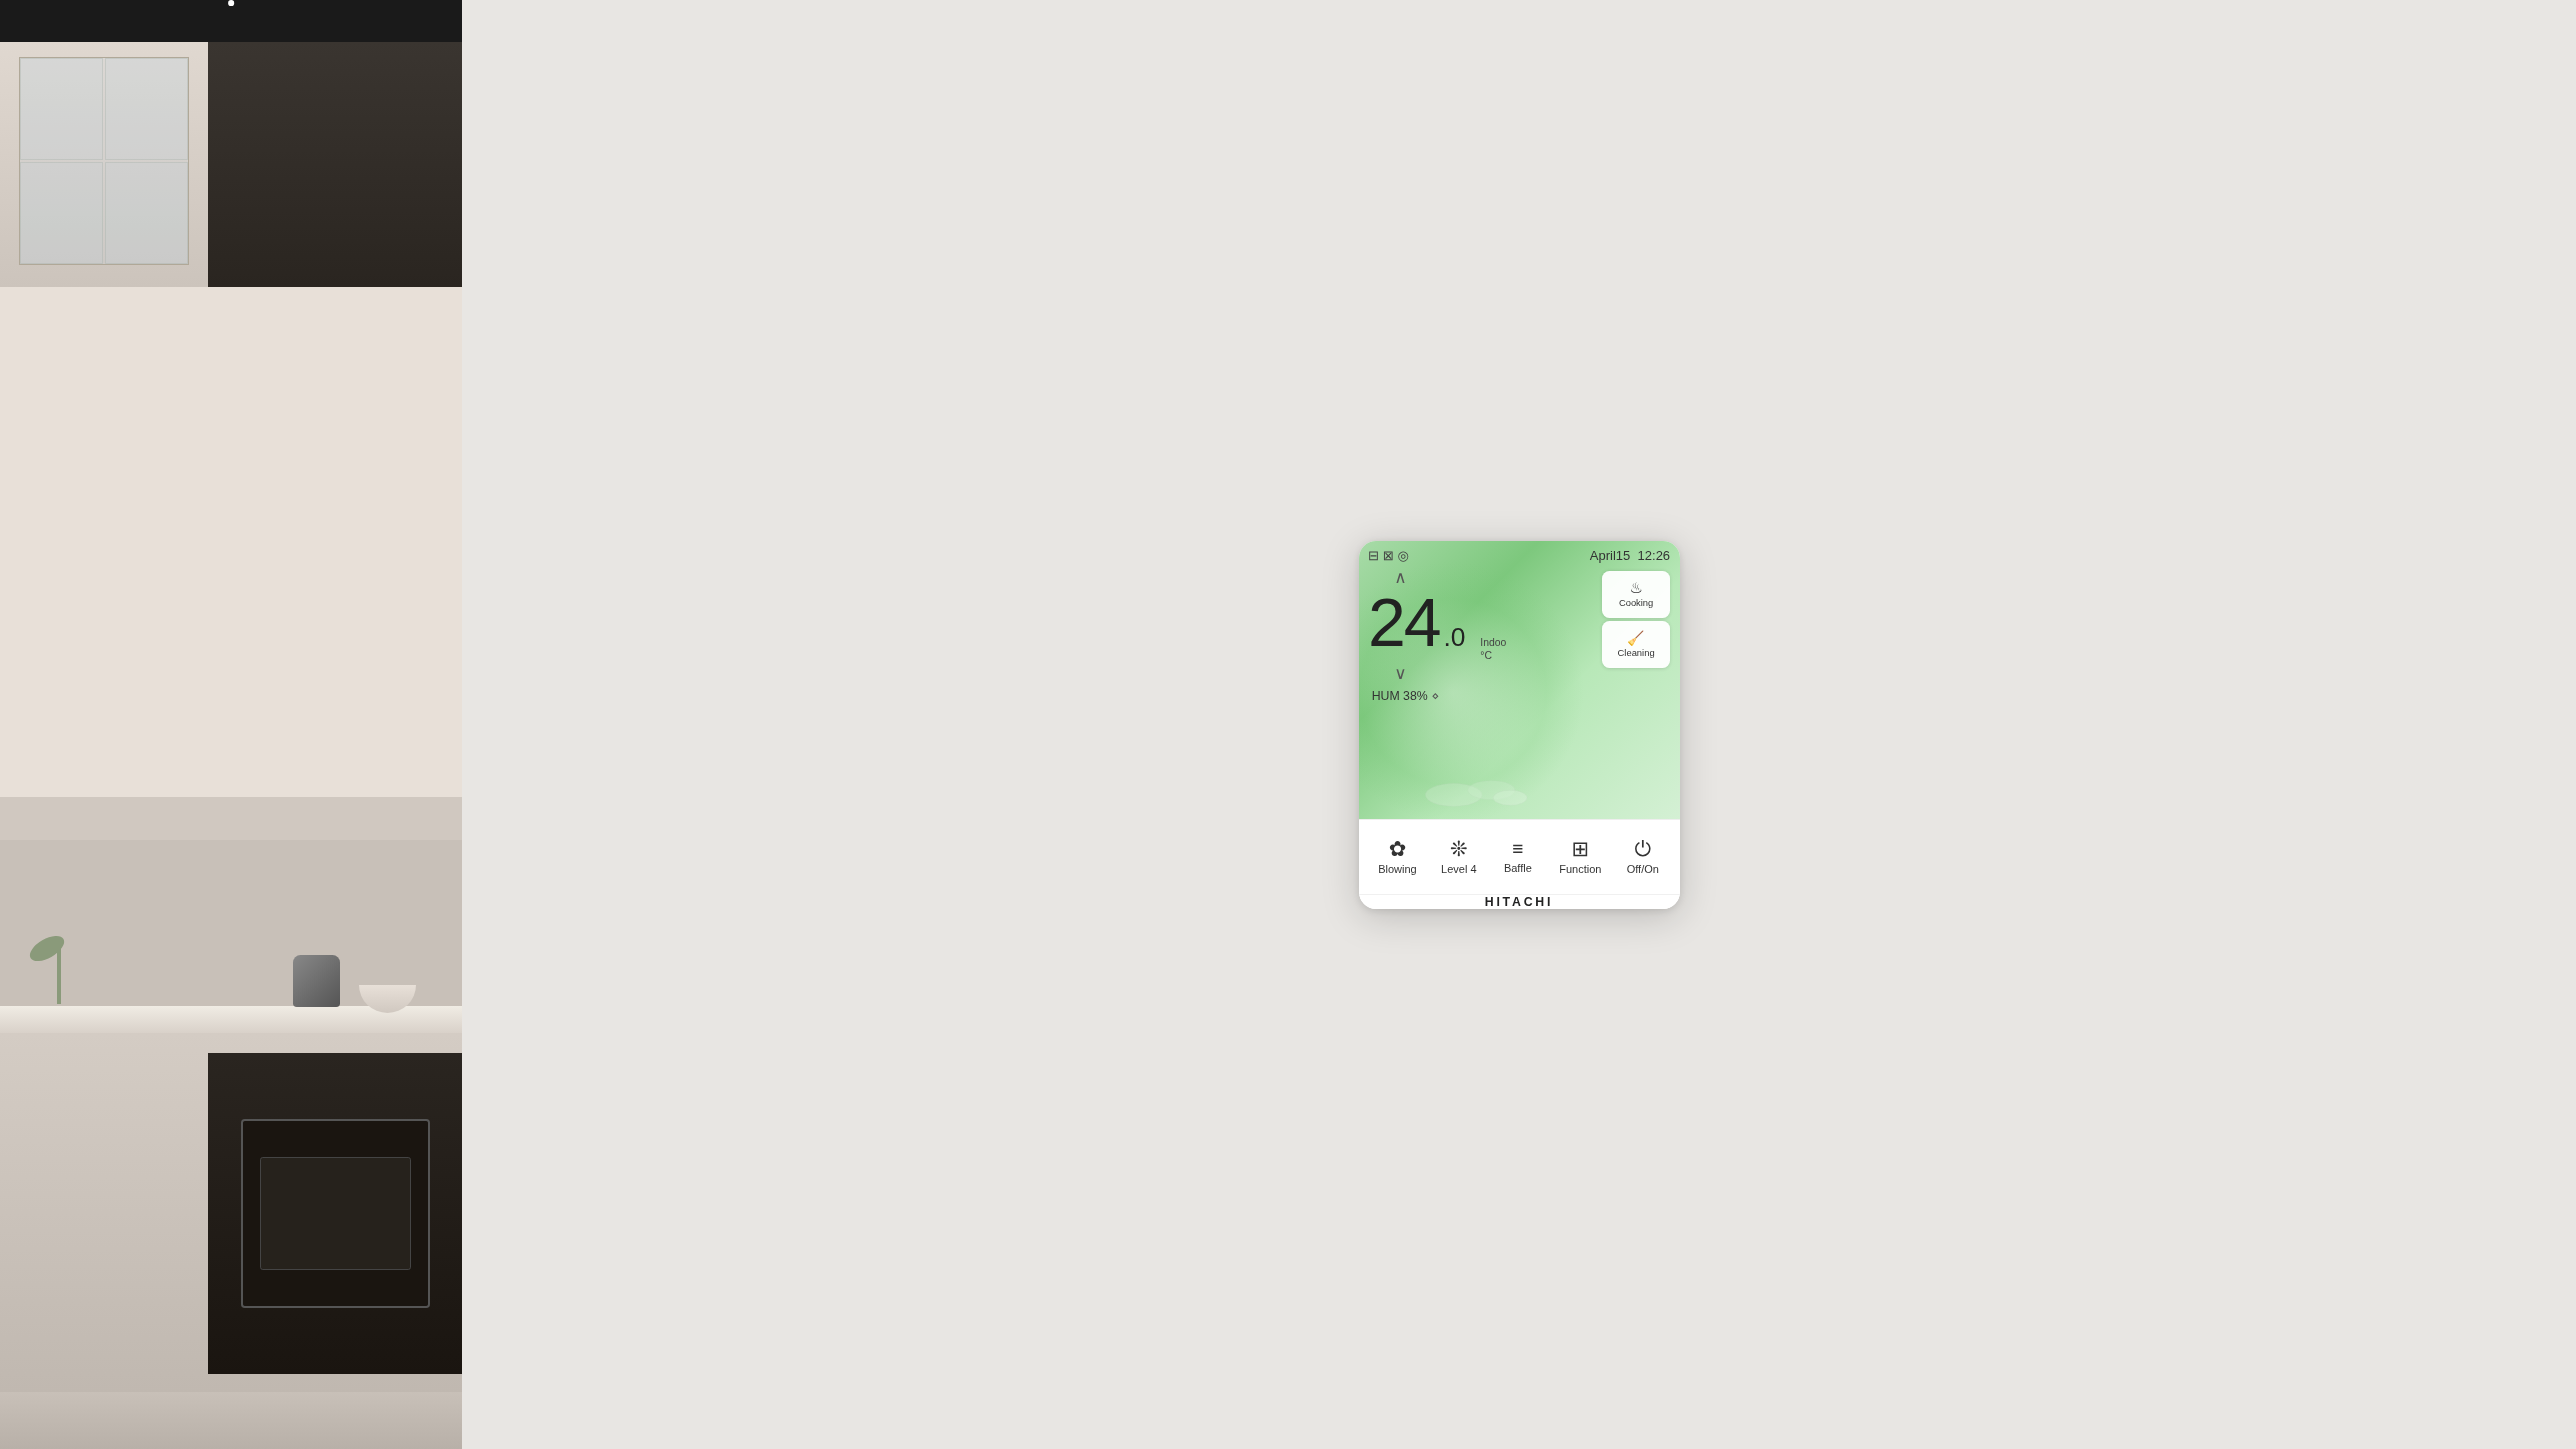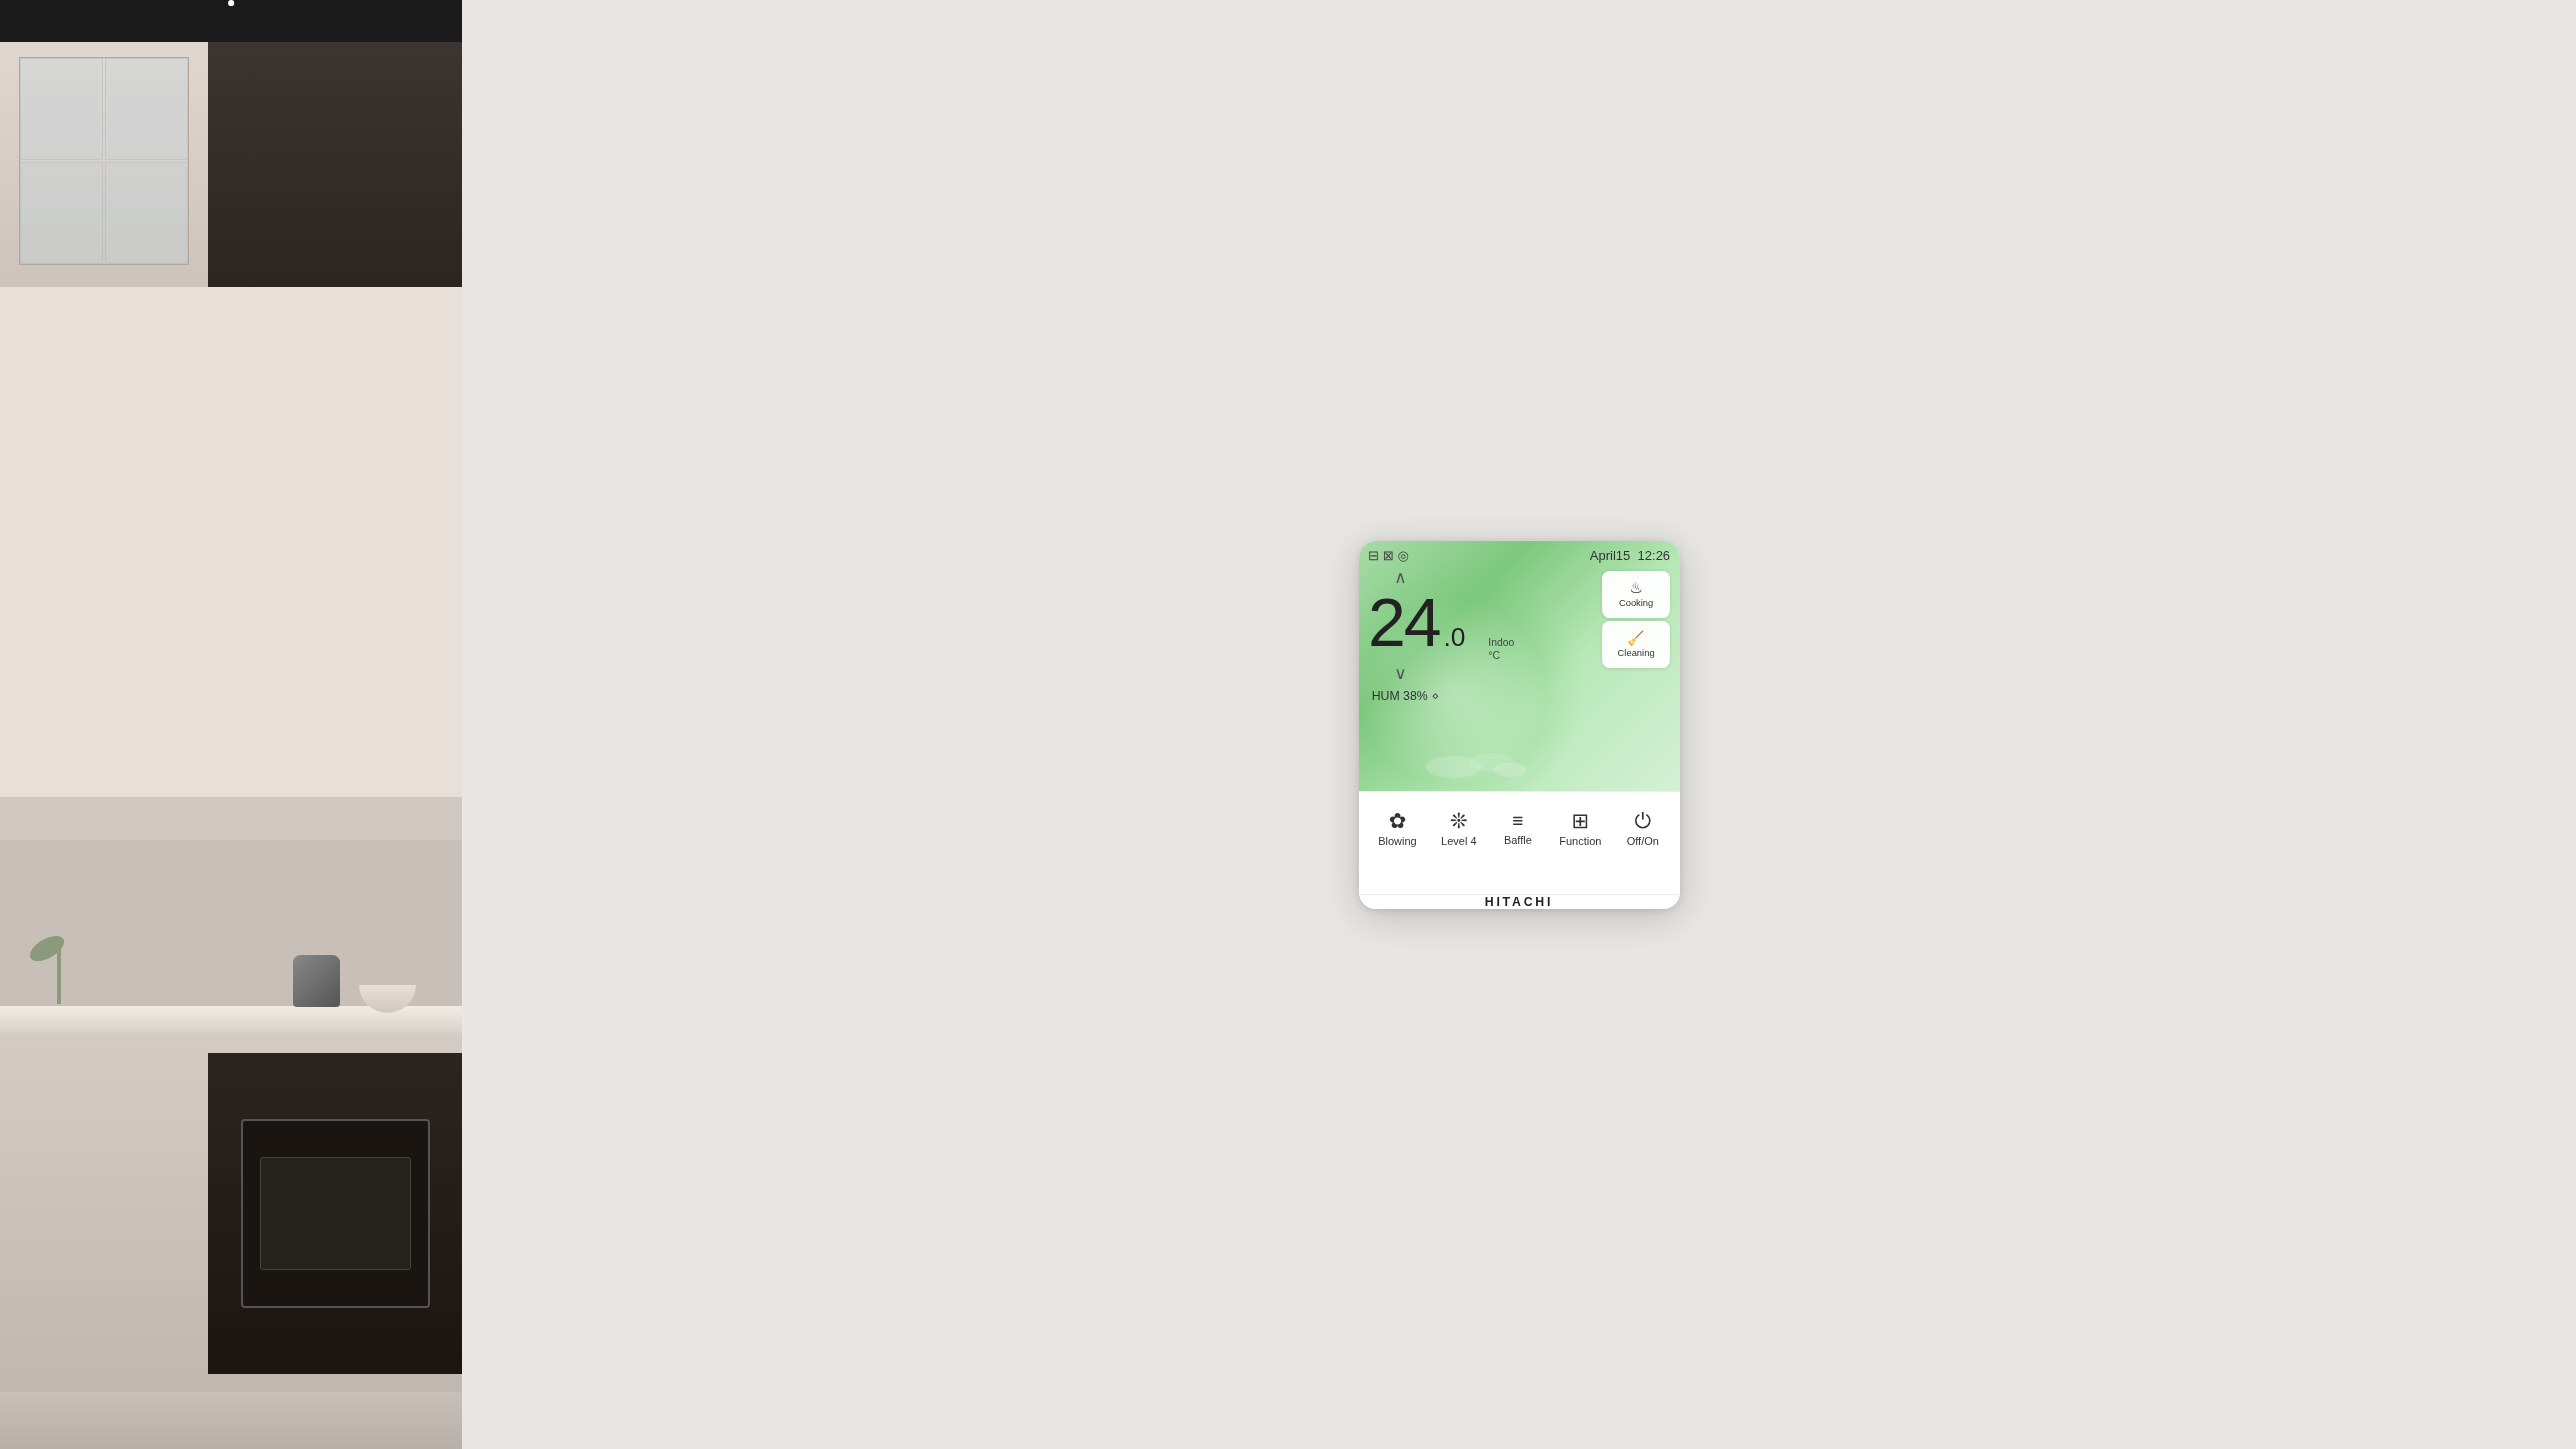--- a/index.html
+++ b/index.html
@@ -118,21 +118,21 @@
     .temp-decimal {
       font-size: 26.4px;
       font-weight: 300;
       color: #222;
     }
 
     .temp-label {
       font-size: 10.4px;
       color: #444;
       line-height: 1.3;
-      margin-left: 19px;
+      margin-left: 11px;
     }
 
     .temp-down-arrow {
       font-size: 17px;
       color: #555;
       margin-left: 26.4px;
       margin-top: 1.9px;
       line-height: 1;
     }
 
@@ -231,21 +231,20 @@
       white-space: nowrap;
     }
 
     .brand-bar {
       height: 15px;
       background: #ffffff;
       display: flex;
       align-items: flex-start;
       justify-content: center;
       border-top: 0.9px solid #f0f0f0;
-      margin-top: 28px;
     }
 
     .brand-name {
       font-size: 12.3px;
       font-weight: 700;
       letter-spacing: 2.8px;
       color: #222;
     }
 
     

